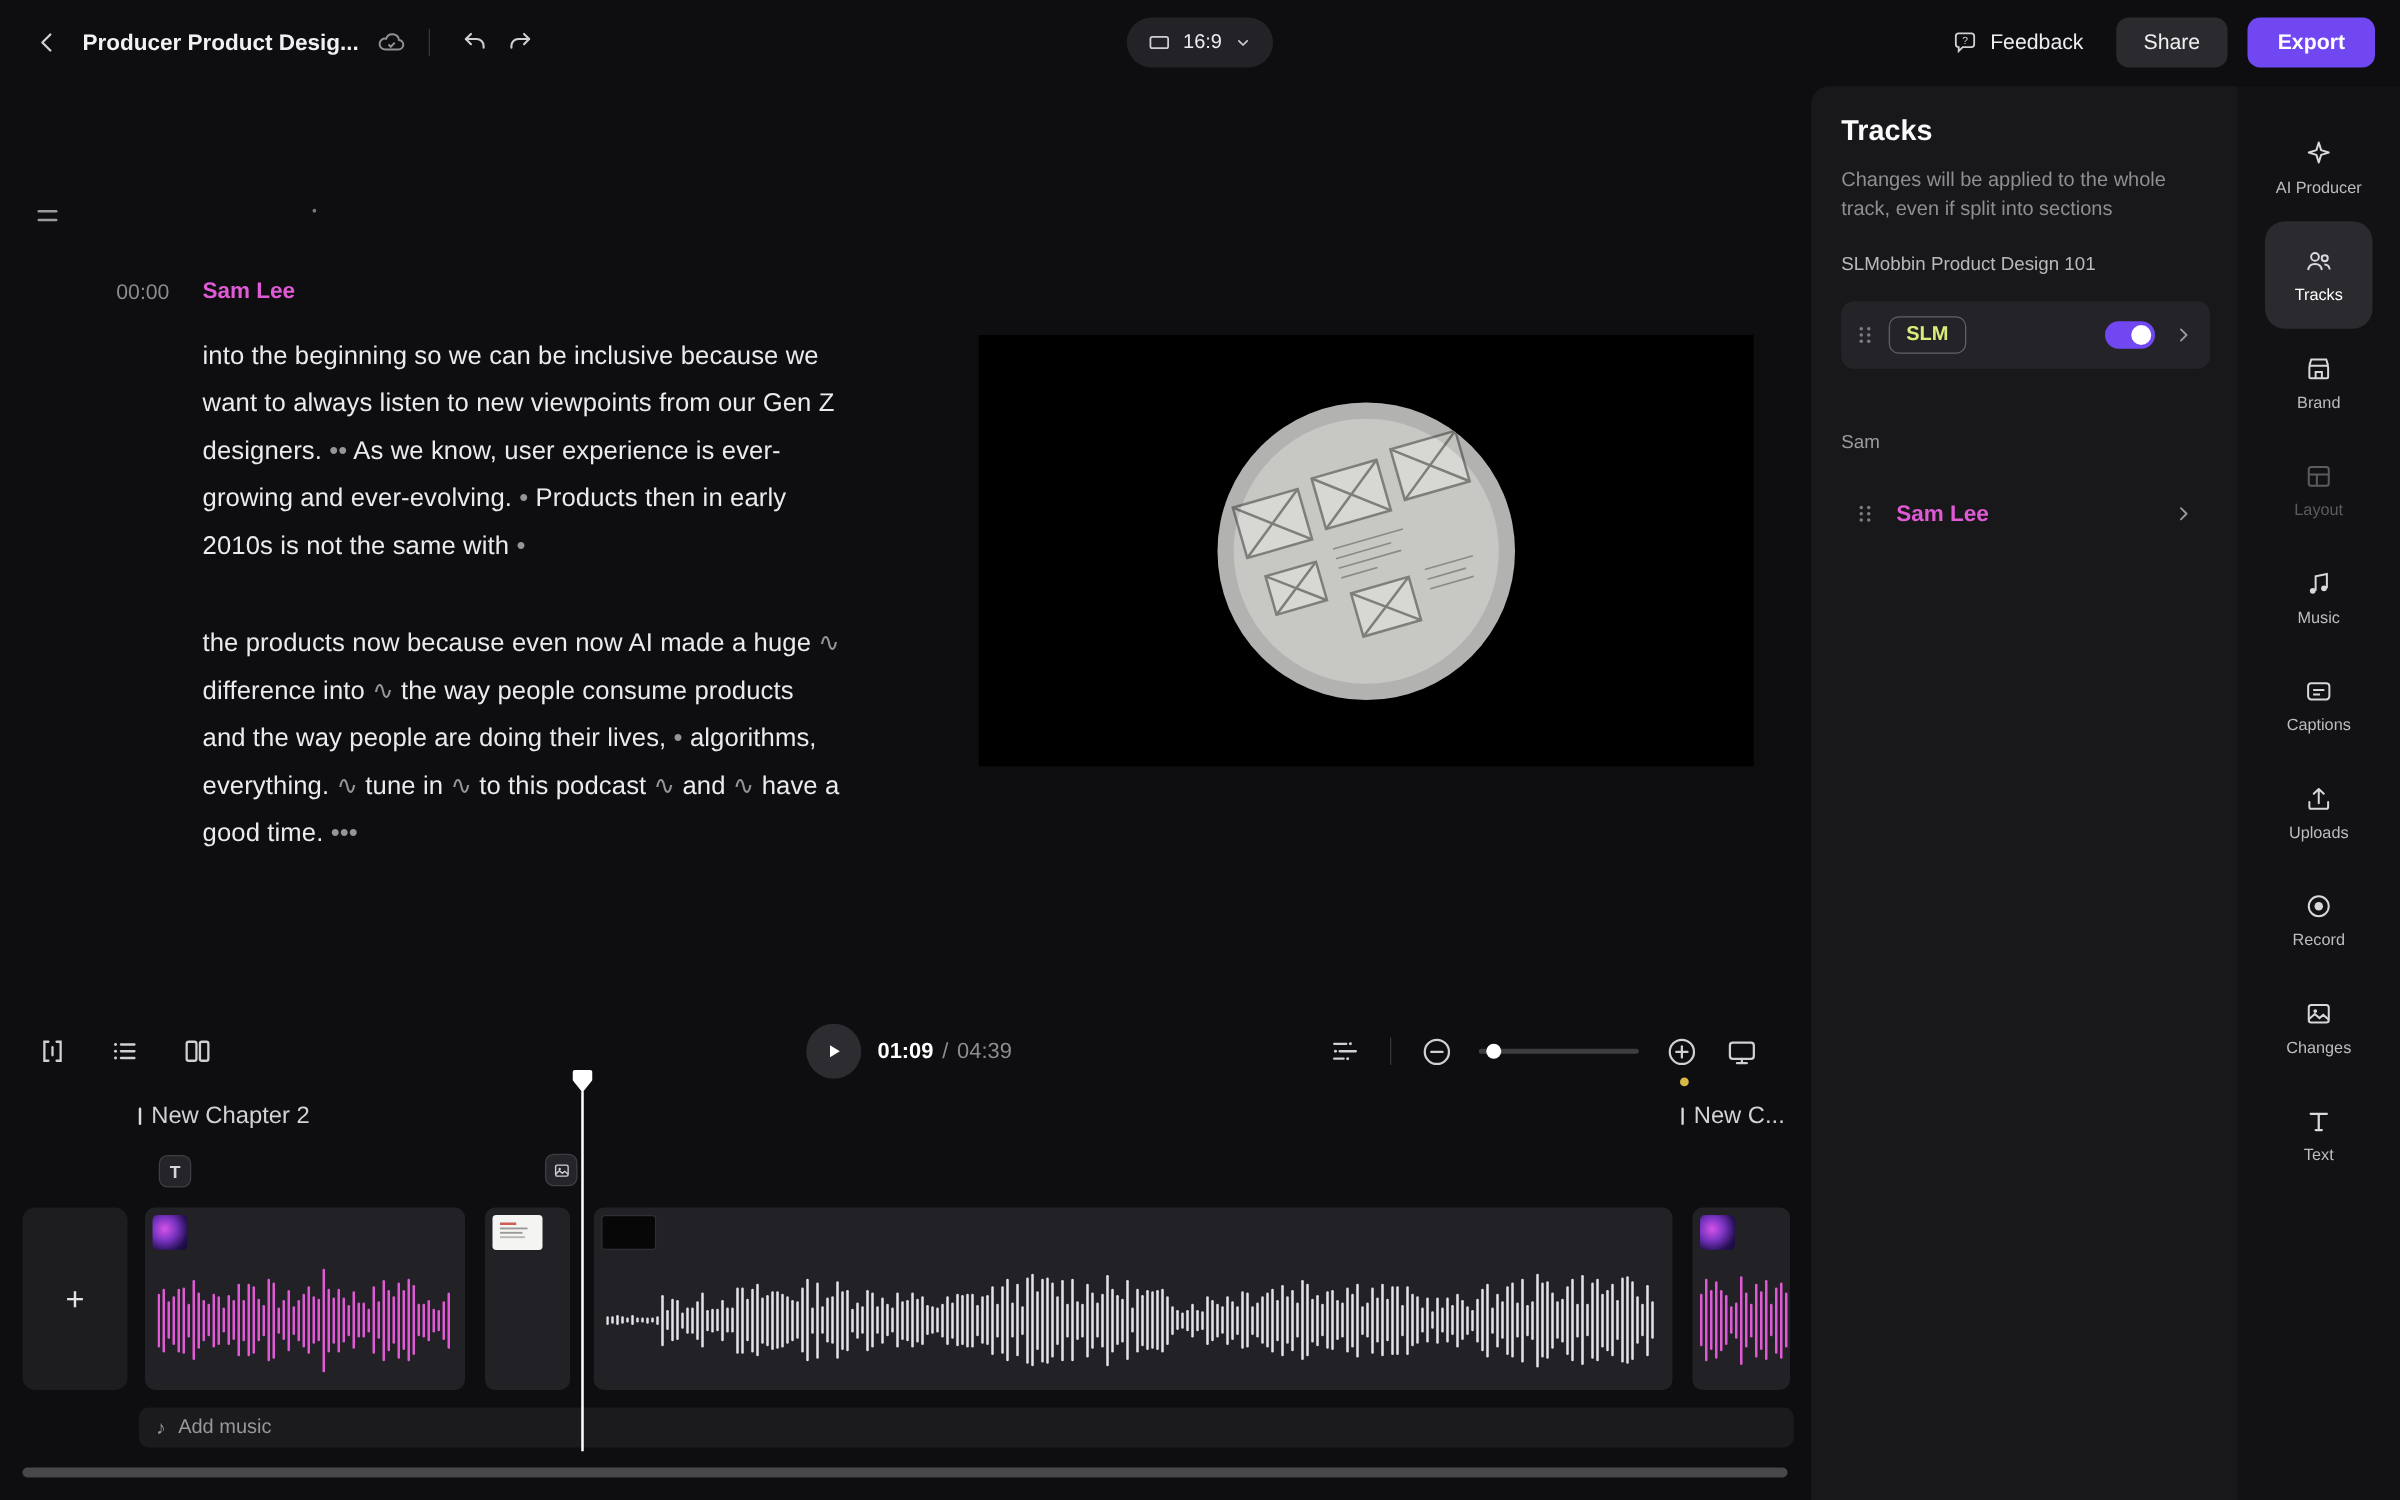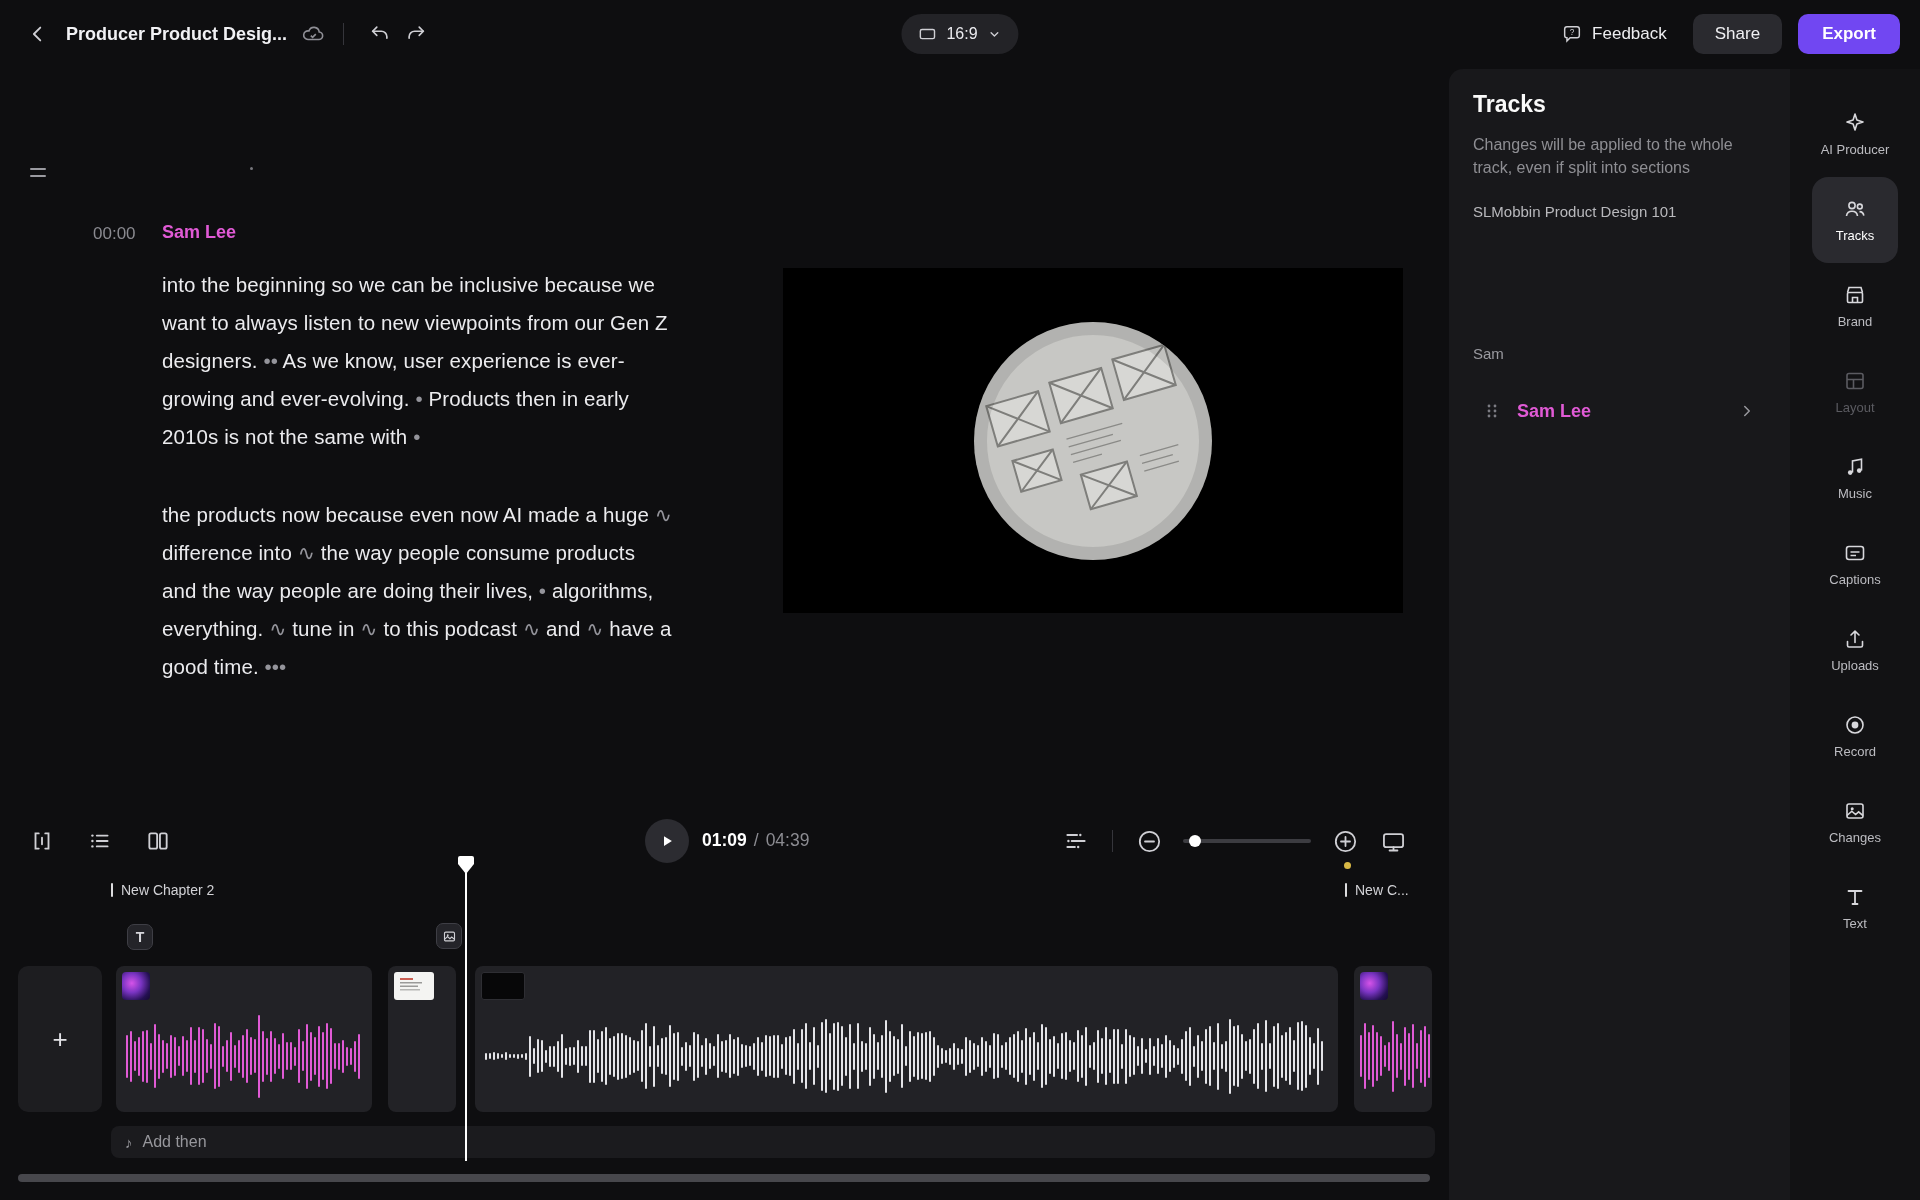--- a/index.html
+++ b/index.html
@@ -55,21 +55,21 @@
         display:flex;align-items:center;justify-content:center}
   .time{position:absolute;left:702px;top:830px;font-size:17.5px}
   .time .cur{color:#fff;font-weight:600}
   .time .sep,.time .total{color:#8c8c92;margin-left:7px}
   .tbright{position:absolute;left:1062px;top:827px;display:flex;align-items:center;gap:20px}
   .tbright .iconbtn{width:28px;height:28px;color:#d6d6da}
   .zoomslider{position:relative;width:128px;height:4px;border-radius:2px;background:#3c3c41}
   .zoomslider .knob{position:absolute;left:6px;top:-4px;width:12px;height:12px;border-radius:50%;background:#fff}
 
   
-  .chapter{position:absolute;top:882px;display:flex;align-items:center;font-size:14px;color:#d2d2d6}
+  .chapter{position:absolute;top:882px;display:flex;align-items:center;font-size:19px;color:#d2d2d6}
   .chapter .tick{width:2px;height:14px;background:#dcdcde;border-radius:1px;margin-right:8px}
   .chapter.left{left:111px}
   .chapter.right{left:1345px;width:85px;overflow:hidden;white-space:nowrap}
   .ydot{position:absolute;left:1344px;top:862px;width:7px;height:7px;border-radius:50%;background:#d8b845}
   .ov-chip{position:absolute;width:26px;height:26px;border-radius:7px;background:#242429;border:1px solid #3e3e45;
        display:flex;align-items:center;justify-content:center;color:#d5d5da;font-size:14px;font-weight:700;z-index:3}
   .ov-chip.t{left:127px;top:924px}
   .ov-chip.i{left:436px;top:923px}
 
   .addclip{position:absolute;left:18px;top:966px;width:84px;height:146px;border-radius:10px;background:#1d1d20;
@@ -654,36 +654,57 @@
         <i style="height:64px"></i>
         <i style="height:26px"></i>
         <i style="height:53px"></i>
         <i style="height:61px"></i>
         <i style="height:44px"></i>
       </div>
   </div>
 
   <div class="addmusic">
     <span class="note">♪</span>
-    <span>Add then</span>
+    <span>Add music</span>
   </div>
 
   <div class="playhead">
     <svg width="16" height="18" viewBox="0 0 16 18">
         <path d="M2 0h12a2 2 0 0 1 2 2v6l-8 10L0 8V2a2 2 0 0 1 2-2z" fill="#fff"></path>
       </svg>
     <i class="line"></i>
   </div>
 
   <div class="hscroll"></div>
 
   <aside class="panel">
     <h2>Tracks</h2>
     <p class="desc">Changes will be applied to the whole track, even if split into sections</p>
     <div class="grouplabel g1">SLMobbin Product Design 101</div>
+    <div class="trackrow">
+      <span class="drag">
+          <svg width="14" height="16" viewBox="0 0 14 16" fill="currentColor">
+            <circle cx="4" cy="3" r="1.4"></circle>
+            <circle cx="10" cy="3" r="1.4"></circle>
+            <circle cx="4" cy="8" r="1.4"></circle>
+            <circle cx="10" cy="8" r="1.4"></circle>
+            <circle cx="4" cy="13" r="1.4"></circle>
+            <circle cx="10" cy="13" r="1.4"></circle>
+          </svg>
+        </span>
+      <span class="slmchip">SLM</span>
+      <span class="toggle">
+          <i></i>
+        </span>
+      <span class="chev">
+          <svg width="18" height="18" viewBox="0 0 24 24" fill="none" stroke="currentColor" stroke-width="2" stroke-linecap="round" stroke-linejoin="round">
+            <polyline points="9 6 15 12 9 18"></polyline>
+          </svg>
+        </span>
+    </div>
     <div class="grouplabel sam">Sam</div>
     <div class="speakerrow">
       <span class="drag">
           <svg width="14" height="16" viewBox="0 0 14 16" fill="currentColor">
             <circle cx="4" cy="3" r="1.4"></circle>
             <circle cx="10" cy="3" r="1.4"></circle>
             <circle cx="4" cy="8" r="1.4"></circle>
             <circle cx="10" cy="8" r="1.4"></circle>
             <circle cx="4" cy="13" r="1.4"></circle>
             <circle cx="10" cy="13" r="1.4"></circle>

